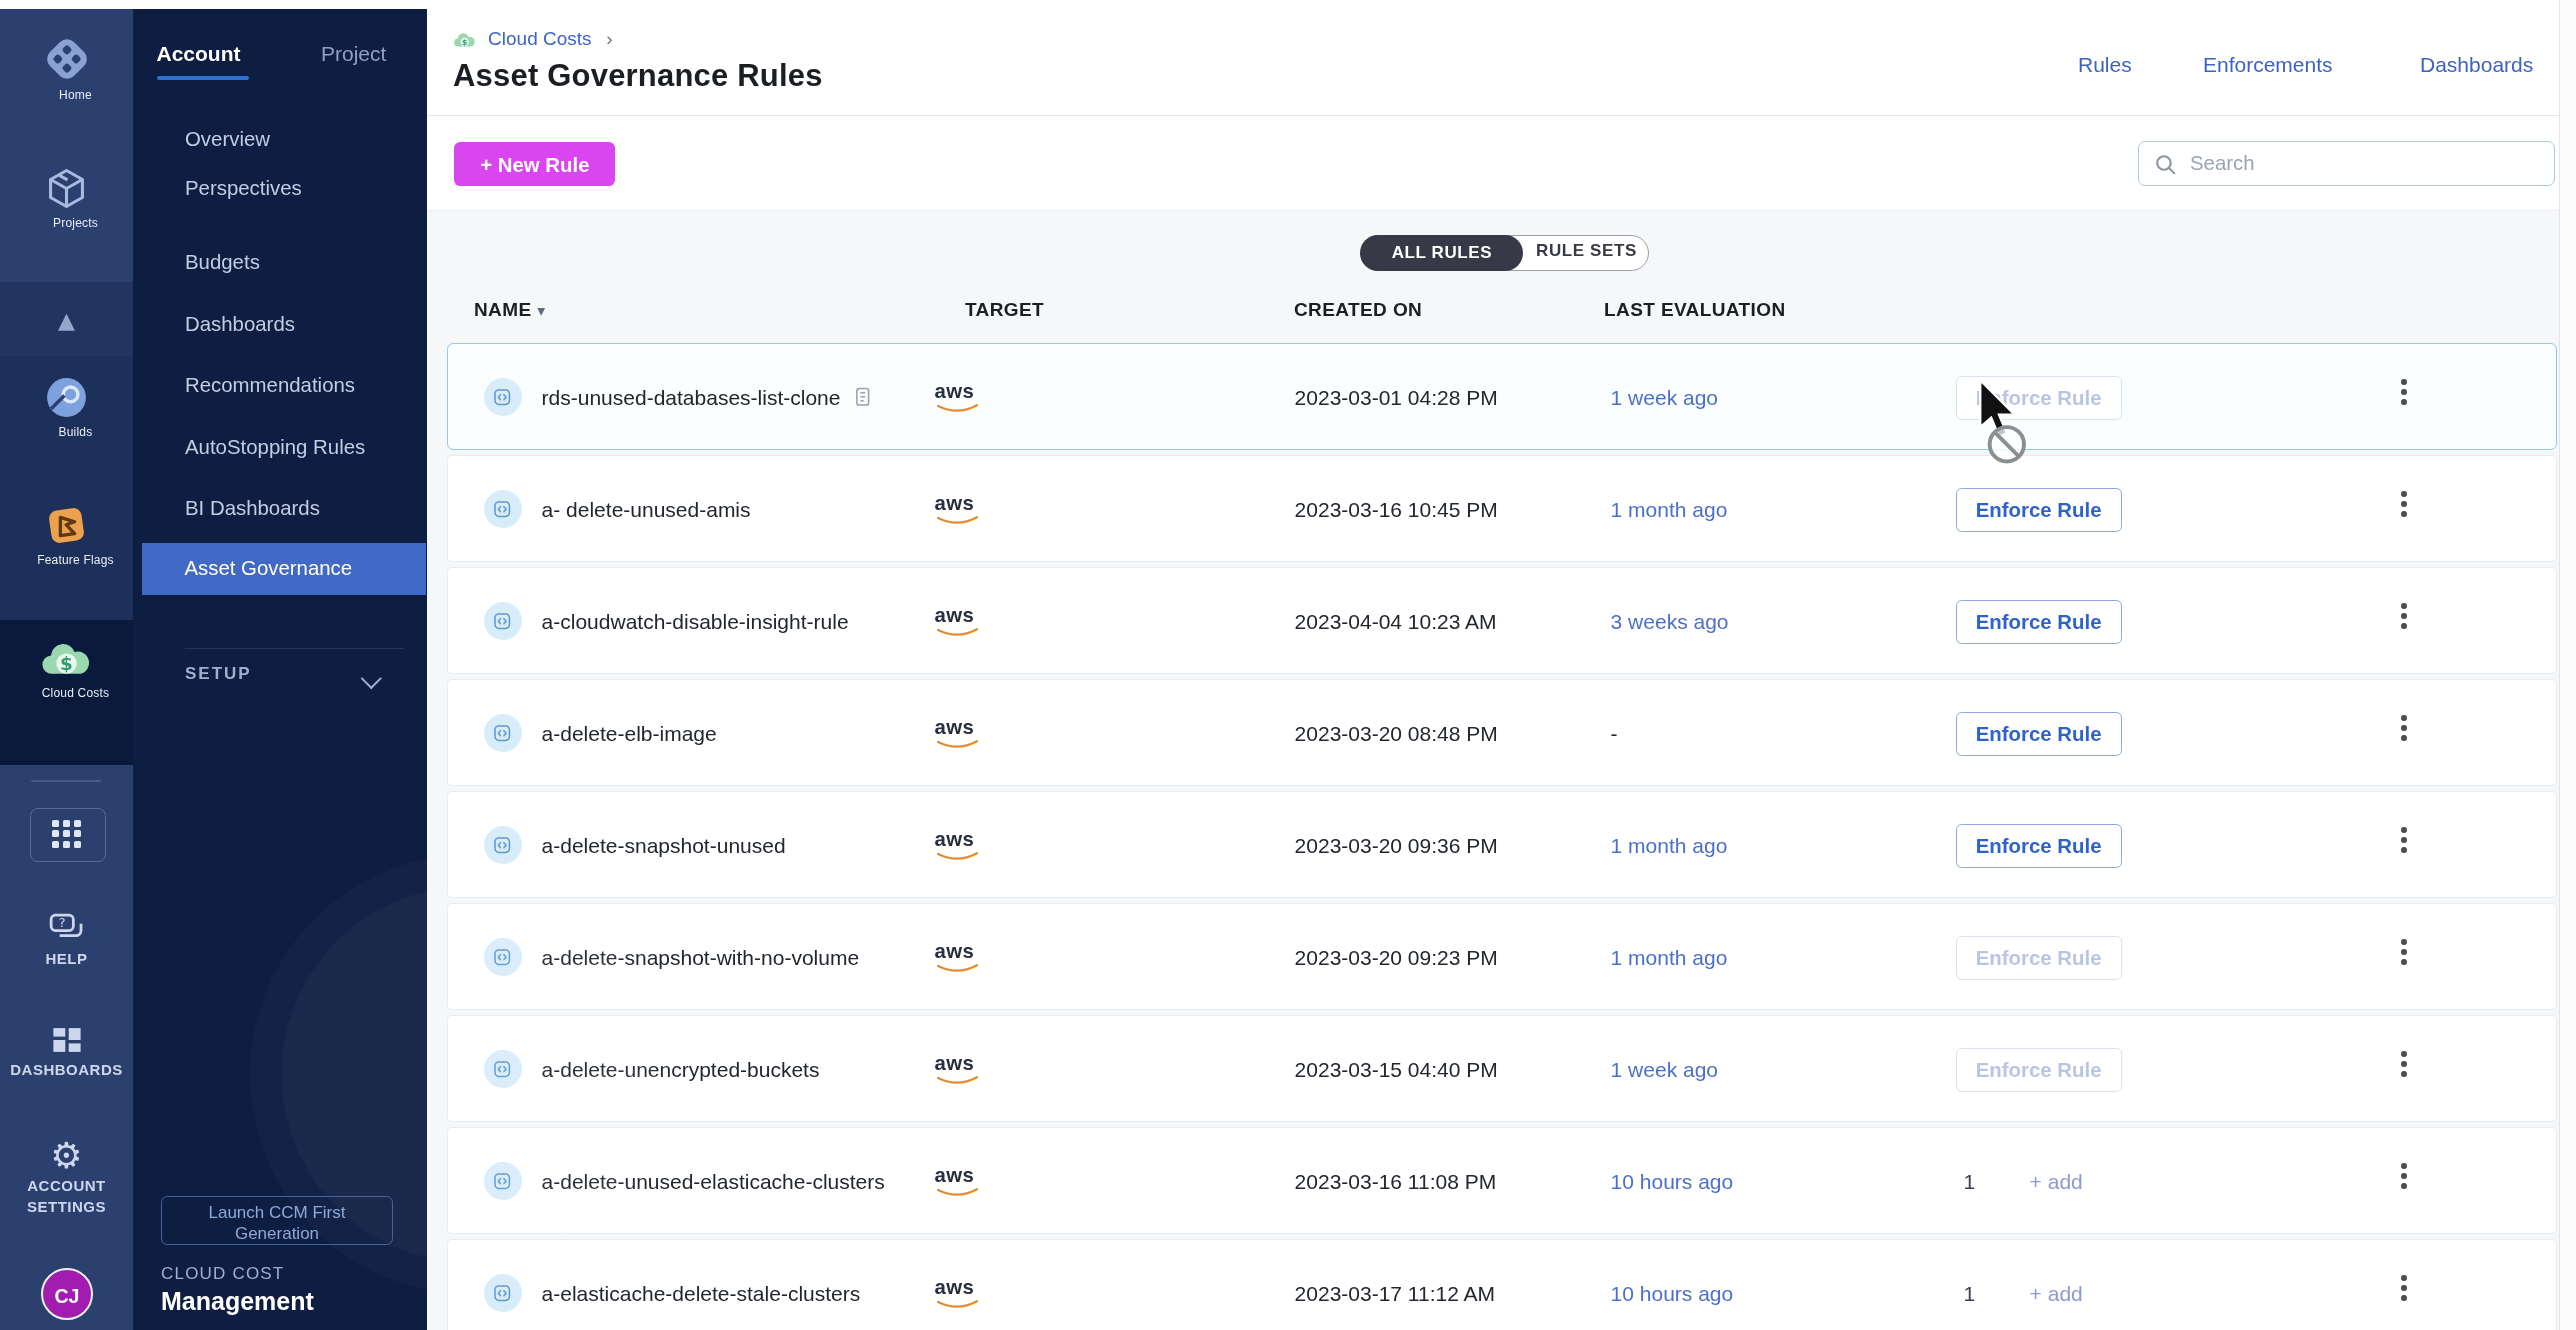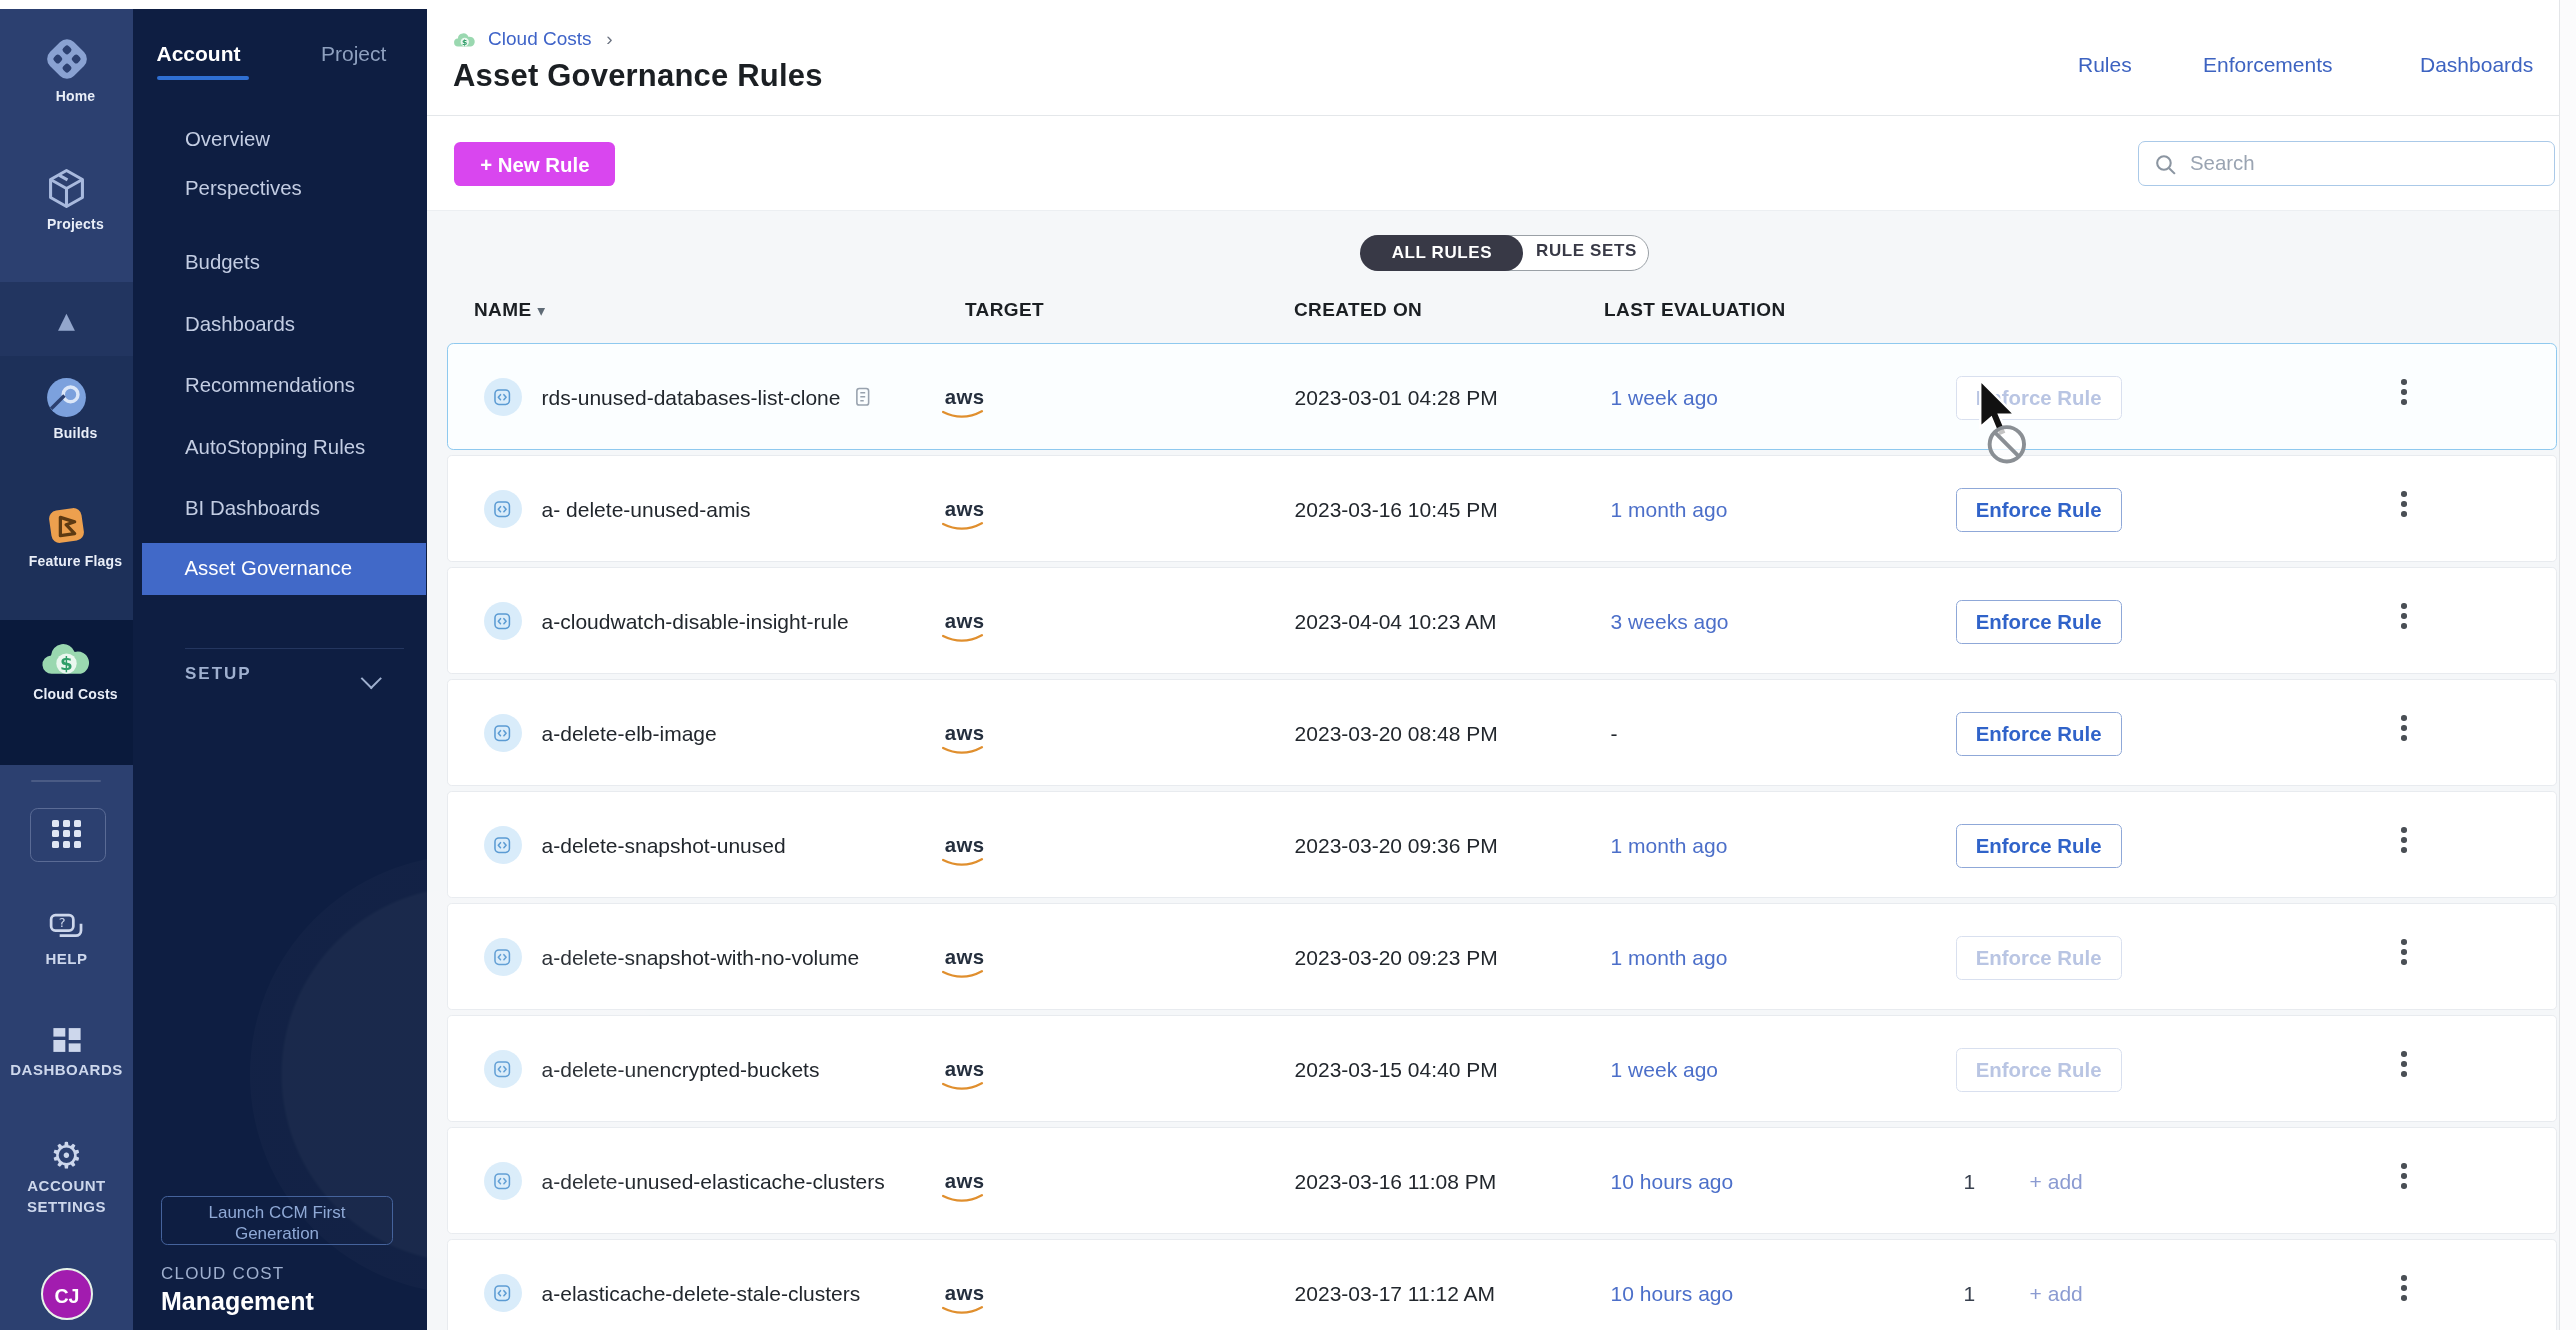--- a/index.html
+++ b/index.html
@@ -8,21 +8,21 @@
   .abs{position:absolute;}
   
   .topstrip{left:0;top:0;width:2576px;height:9.4px;background:#ffffff;z-index:60;}
   .rightstrip{right:0;top:0;width:15.7px;height:1331px;background:#fbfbfc;border-left:0.8px solid #e3e5e8;z-index:60;}
   
   .rail{left:0;top:9.4px;width:133px;height:1321px;background:#2c4070;z-index:40;}
   .rail-band-b{left:0;top:273px;width:133px;height:74px;background:#223560;}
   .rail-band-c{left:0;top:347px;width:133px;height:264px;background:#1d3059;}
   .rail-band-d{left:0;top:611px;width:133px;height:145px;background:#0a1a3c;}
   .rail-item{width:133px;text-align:center;color:#e9eef8;}
-  .rail-label{font-size:14px;font-weight:bold;letter-spacing:0.2px;padding-left:18px;}
+  .rail-label{font-size:12px;font-weight:normal;letter-spacing:0.2px;padding-left:18px;}
   .rail-label-sm{font-size:15px;font-weight:bold;color:#cdd7ec;letter-spacing:0.5px;line-height:1.35;}
   .rail-divider{left:31px;top:771px;width:70px;height:1.6px;background:#4a5b85;border-radius:1.6px;}
   .modulebox{left:30px;top:799px;width:74px;height:52px;border:1.6px solid #5a6b95;border-radius:7.8px;}
   .griddots{display:grid;grid-template-columns:repeat(3,7px);grid-gap:3.9px;position:absolute;left:21px;top:10.2px;}
   .griddots i{width:7px;height:7px;background:#dfe6f4;border-radius:1.6px;}
   .avatar{left:41px;top:1259px;width:52px;height:52px;border-radius:50%;background:#a21caf;
           color:#fff;font-weight:bold;font-size:19.6px;line-height:52px;text-align:center;border:2.3px solid #e7f3e9;box-sizing:border-box;}
   .collapse-arrow{left:0;top:299px;width:133px;text-align:center;color:#93a6cc;font-size:22px;font-family:"DejaVu Sans",sans-serif;}
   
   .sidebar{left:133px;top:9.4px;width:294px;height:1321px;background:#0e1e42;z-index:39;}
@@ -63,21 +63,21 @@
   .tg-right{position:absolute;left:166px;top:4.7px;width:117px;font-size:17px;font-weight:bold;letter-spacing:0.6px;color:#383946;text-align:center;}
   
   .thead{top:290px;font-size:19px;font-weight:bold;color:#1b1f23;letter-spacing:0.4px;}
   .caret{font-size:15.7px;color:#5f6b76;font-family:"DejaVu Sans",sans-serif;}
   .row{left:19.6px;width:2110px;height:107px;background:#fff;border:0.8px solid #e8ebef;border-radius:4.7px;box-sizing:border-box;}
   .row.selected{background:#fbfeff;border:1.6px solid #8ec9ef;border-radius:6.3px;z-index:2;}
   .rule-ic{position:absolute;left:36px;top:34px;width:38px;height:38px;border-radius:50%;background:#d9ecfa;}
   .rule-ic svg{position:absolute;left:8.6px;top:8.6px;}
   .cell-name{position:absolute;left:94px;top:42px;font-size:21px;color:#22272d;}
   .copy-ic{position:absolute;top:-1.6px;margin-left:11px;display:inline-block;}
-  .aws{position:absolute;left:487px;top:42px;width:50px;text-align:right;font-weight:bold;}
+  .aws{position:absolute;left:487px;top:36px;width:50px;text-align:left;font-weight:bold;}
   .aws b{font-size:20.4px;color:#252f3e;letter-spacing:0.4px;}
   .cell-date{position:absolute;left:847px;top:42px;font-size:21px;color:#22272d;}
   .cell-eval{position:absolute;left:1163px;top:42px;font-size:21px;color:#4c6fc9;}
   .cell-eval.dash{color:#22272d;}
   .btn-enforce{position:absolute;left:1508px;top:32px;width:166px;height:44px;border:1.6px solid #8fa8d8;border-radius:5.5px;
                box-sizing:border-box;background:#fff;color:#3063c9;font-size:20.4px;font-weight:bold;text-align:center;line-height:41px;}
   .btn-enforce.off{border-color:#d9e0ef;color:#b9c5e3;}
   .count{position:absolute;left:1516px;top:42px;font-size:21px;color:#39414f;}
   .addlink{position:absolute;left:1582px;top:42px;font-size:21px;color:#8b9bd1;}
   .kebab{position:absolute;left:1941px;top:30px;width:31px;height:47px;text-align:center;}

